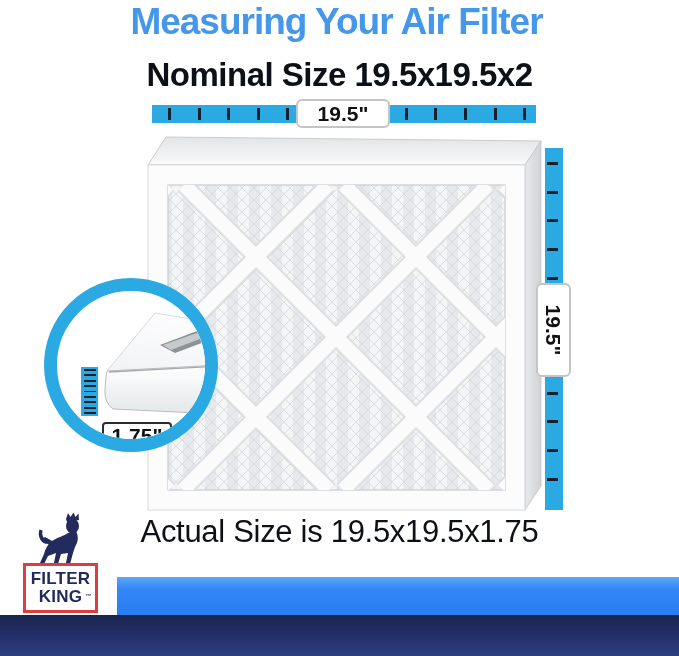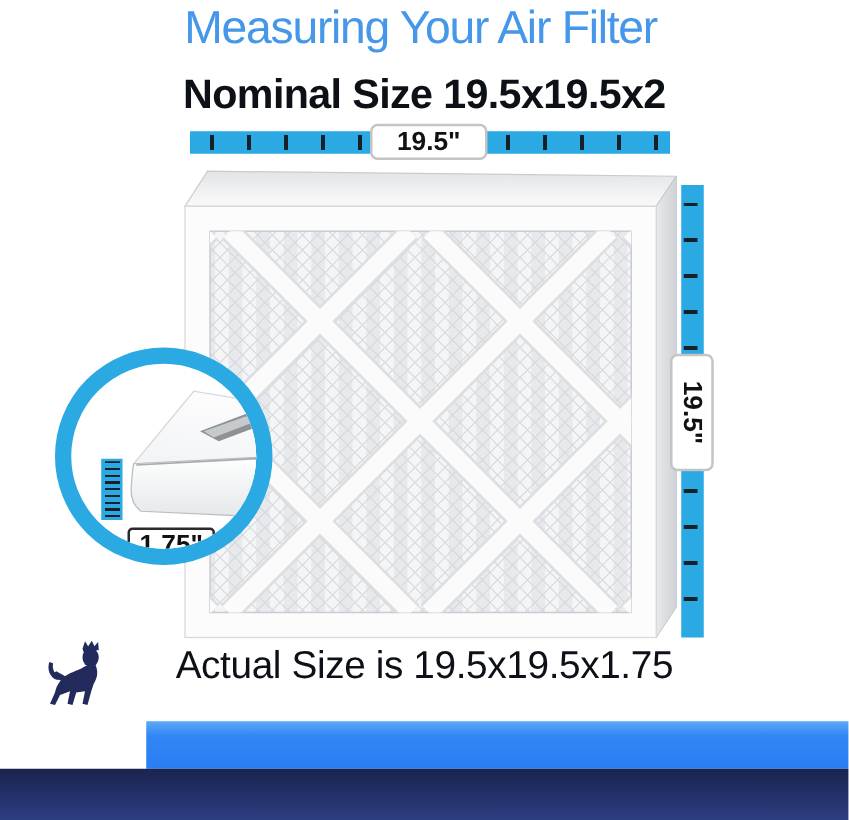--- a/index.html
+++ b/index.html
@@ -2,21 +2,21 @@
 <html><head>
 <meta charset="utf-8">
 <style>
   * { margin:0; padding:0; box-sizing:border-box; }
   html,body { background:#ffffff; }
   body { font-family:"Liberation Sans","DejaVu Sans",sans-serif; }
   .stage { position:relative; width:679px; height:656px; background:#ffffff; overflow:hidden; }
 
   .page-title {
     position:absolute; top:1px; left:0; width:673px; text-align:center;
-    font-size:37px; font-weight:normal; letter-spacing:-1px; color:#4497E9;
+    font-size:37px; font-weight:bold; letter-spacing:-1px; color:#4497E9;
   }
   .nominal-heading {
     position:absolute; top:56px; left:0; width:679px; text-align:center;
     font-size:33px; font-weight:bold; letter-spacing:-0.5px; color:#0d1117;
   }
   .actual-heading {
     position:absolute; top:514px; left:0; width:679px; text-align:center;
     font-size:31px; font-weight:normal; letter-spacing:-0.3px; color:#0d1117;
   }
 
@@ -182,14 +182,21 @@
   <div class="bar-blue"></div>
   <div class="bar-navy"></div>
 
   <svg class="lion" width="64" height="56" viewBox="0 0 64 56" fill="#232A5C">
     <path d="M36 8 L38 2 L40.5 6 L43.5 1.5 L45.5 6 L48.5 2.5 L49 9 L37 11 Z"></path>
     <ellipse cx="42.5" cy="15" rx="6.5" ry="7.5"></ellipse>
     <path d="M46 20 C49 26 48 31 45 36 L43 42 L40 53 L36 52 L38 42 L31 43 L28 53 L24 52 L26 42 L18 45 L14 53 L10 52 L14 43 C15 38 18 33 22 30 C28 26 34 25 38 22 Z"></path>
     <path d="M24 31 L15 26 L11.5 28.5 L13.5 31.5 L22 34.5 Z"></path>
     <path d="M16 33 C9.5 31 7.5 24 9.5 18.5 L12.5 19.5 C11.5 24 13.5 28.5 18 29.8 Z"></path>
   </svg>
+  <div class="brand-box" style="border-color: rgb(225, 59, 63);">
+    <span class="row1">FILTER</span>
+    <span class="row2">
+      <span>KING</span>
+      <span class="tm">™</span>
+    </span>
+  </div>
 
 </div>
 
 </body></html>

